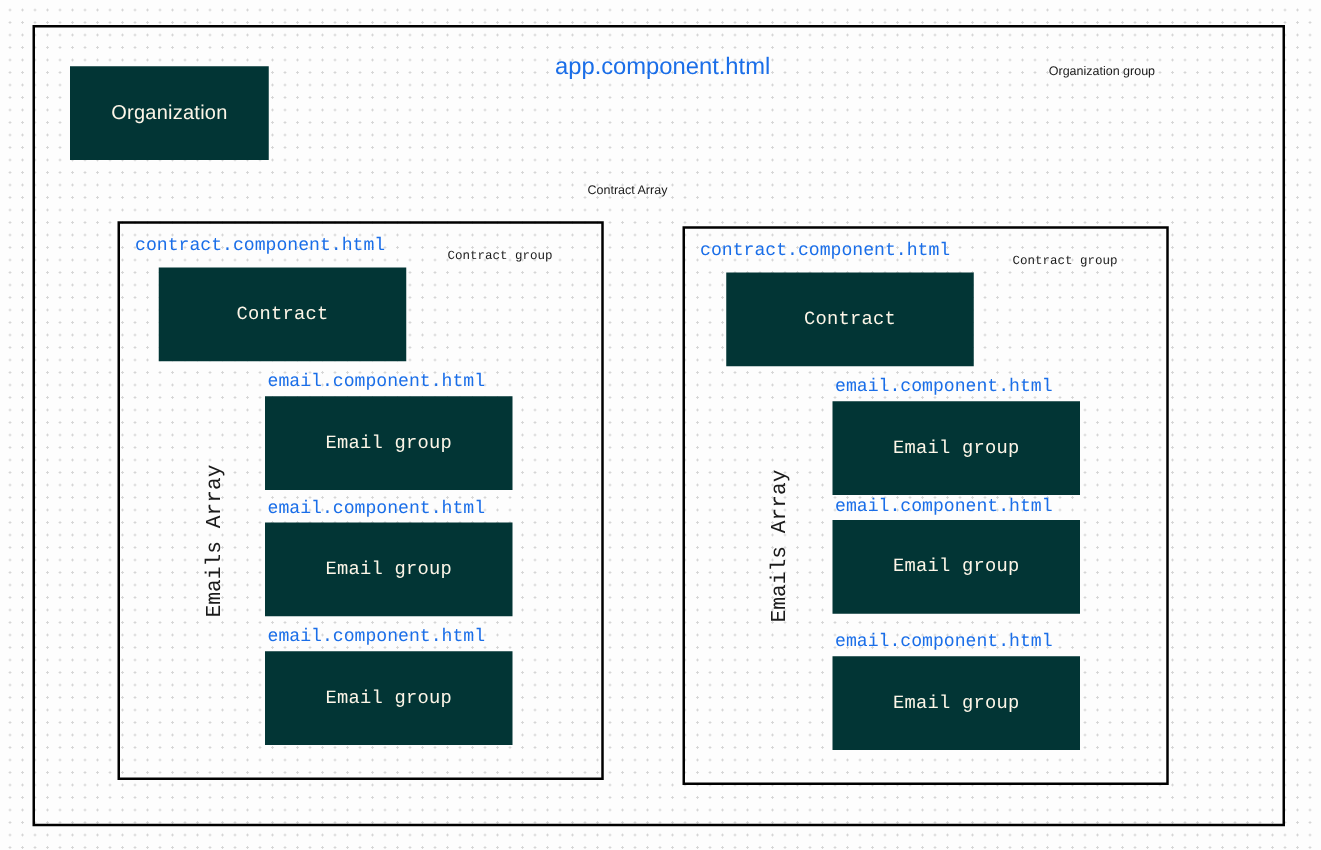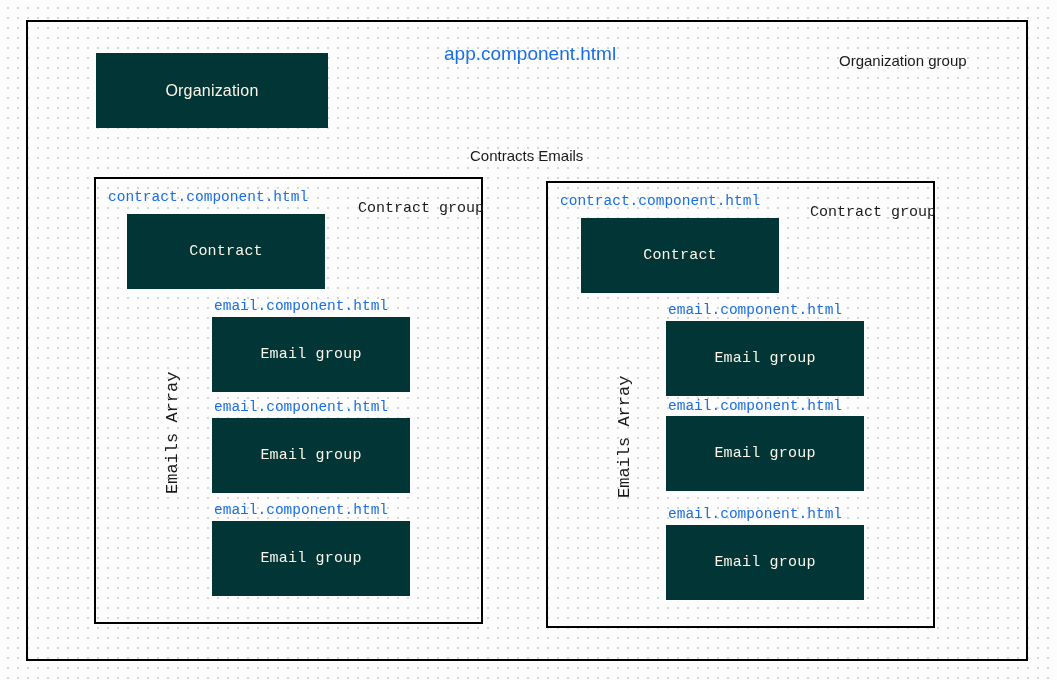--- a/index.html
+++ b/index.html
@@ -58,21 +58,21 @@
   }
   .file-label.title {
     font-size: 19px;
     color: #1a6ee8;
   }
 
   
   .group-label {
     position: absolute;
     color: #1a1a1a;
-    font-size: 15px;
+    font-size: 10px;
     white-space: nowrap;
   }
 
   
   .array-label-vertical {
     position: absolute;
     color: #1a1a1a;
     font-size: 17px;
     white-space: nowrap;
     transform-origin: left bottom;
@@ -92,25 +92,25 @@
 <body>
 
 <div id="diagram-page">
 
   <div class="canvas-frame"></div>
 
   <div class="file-label title" style="left:444px; top:43px;">app.component.html</div>
 
   <div class="group-label" style="left:839px; top:52px;">Organization group</div>
 
-  <div class="box org" style="left:56px; top:53px; width:232px; height:75px;margin-left:40px;">
+  <div class="box org" style="left:56px; top:53px; width:159px; height:75px;">
     <span>Organization</span>
   </div>
 
-  <div class="group-label" style="left:470px; top:147px;">Contracts Emails</div>
+  <div class="group-label" style="left:470px; top:147px;">Contract Array</div>
 
   <div class="group-box" style="left:94px; top:177px; width:389px; height:447px;">
 
     <div class="file-label" style="left:12px; top:10px;">contract.component.html</div>
 
     <div class="group-label" style="left:262px; top:21px;">Contract group</div>
 
     <div class="box" style="left:31px; top:35px; width:198px; height:75px;">
       <span>Contract</span>
     </div>

